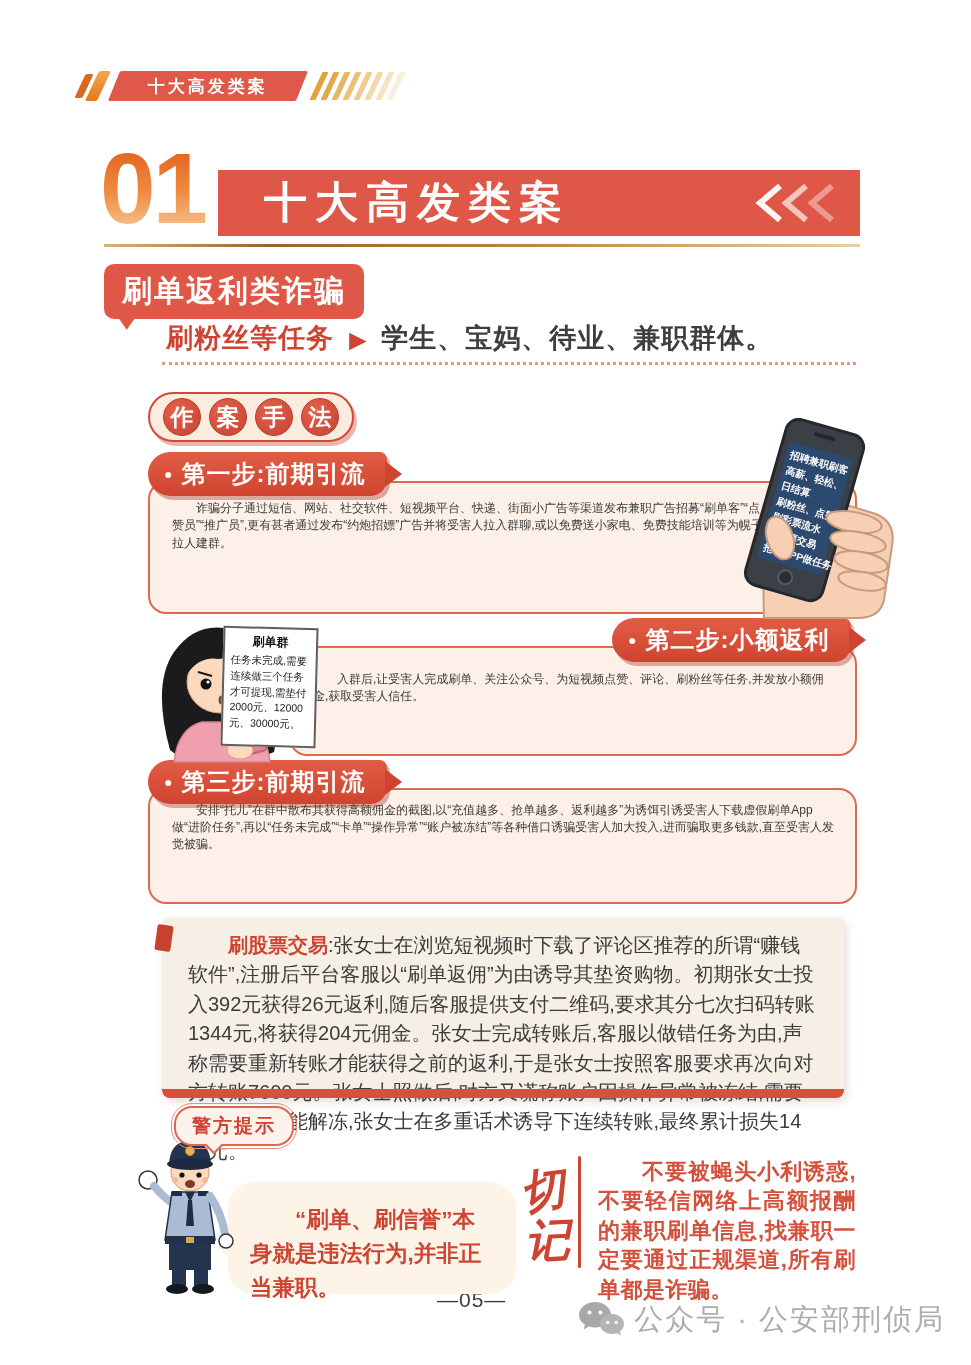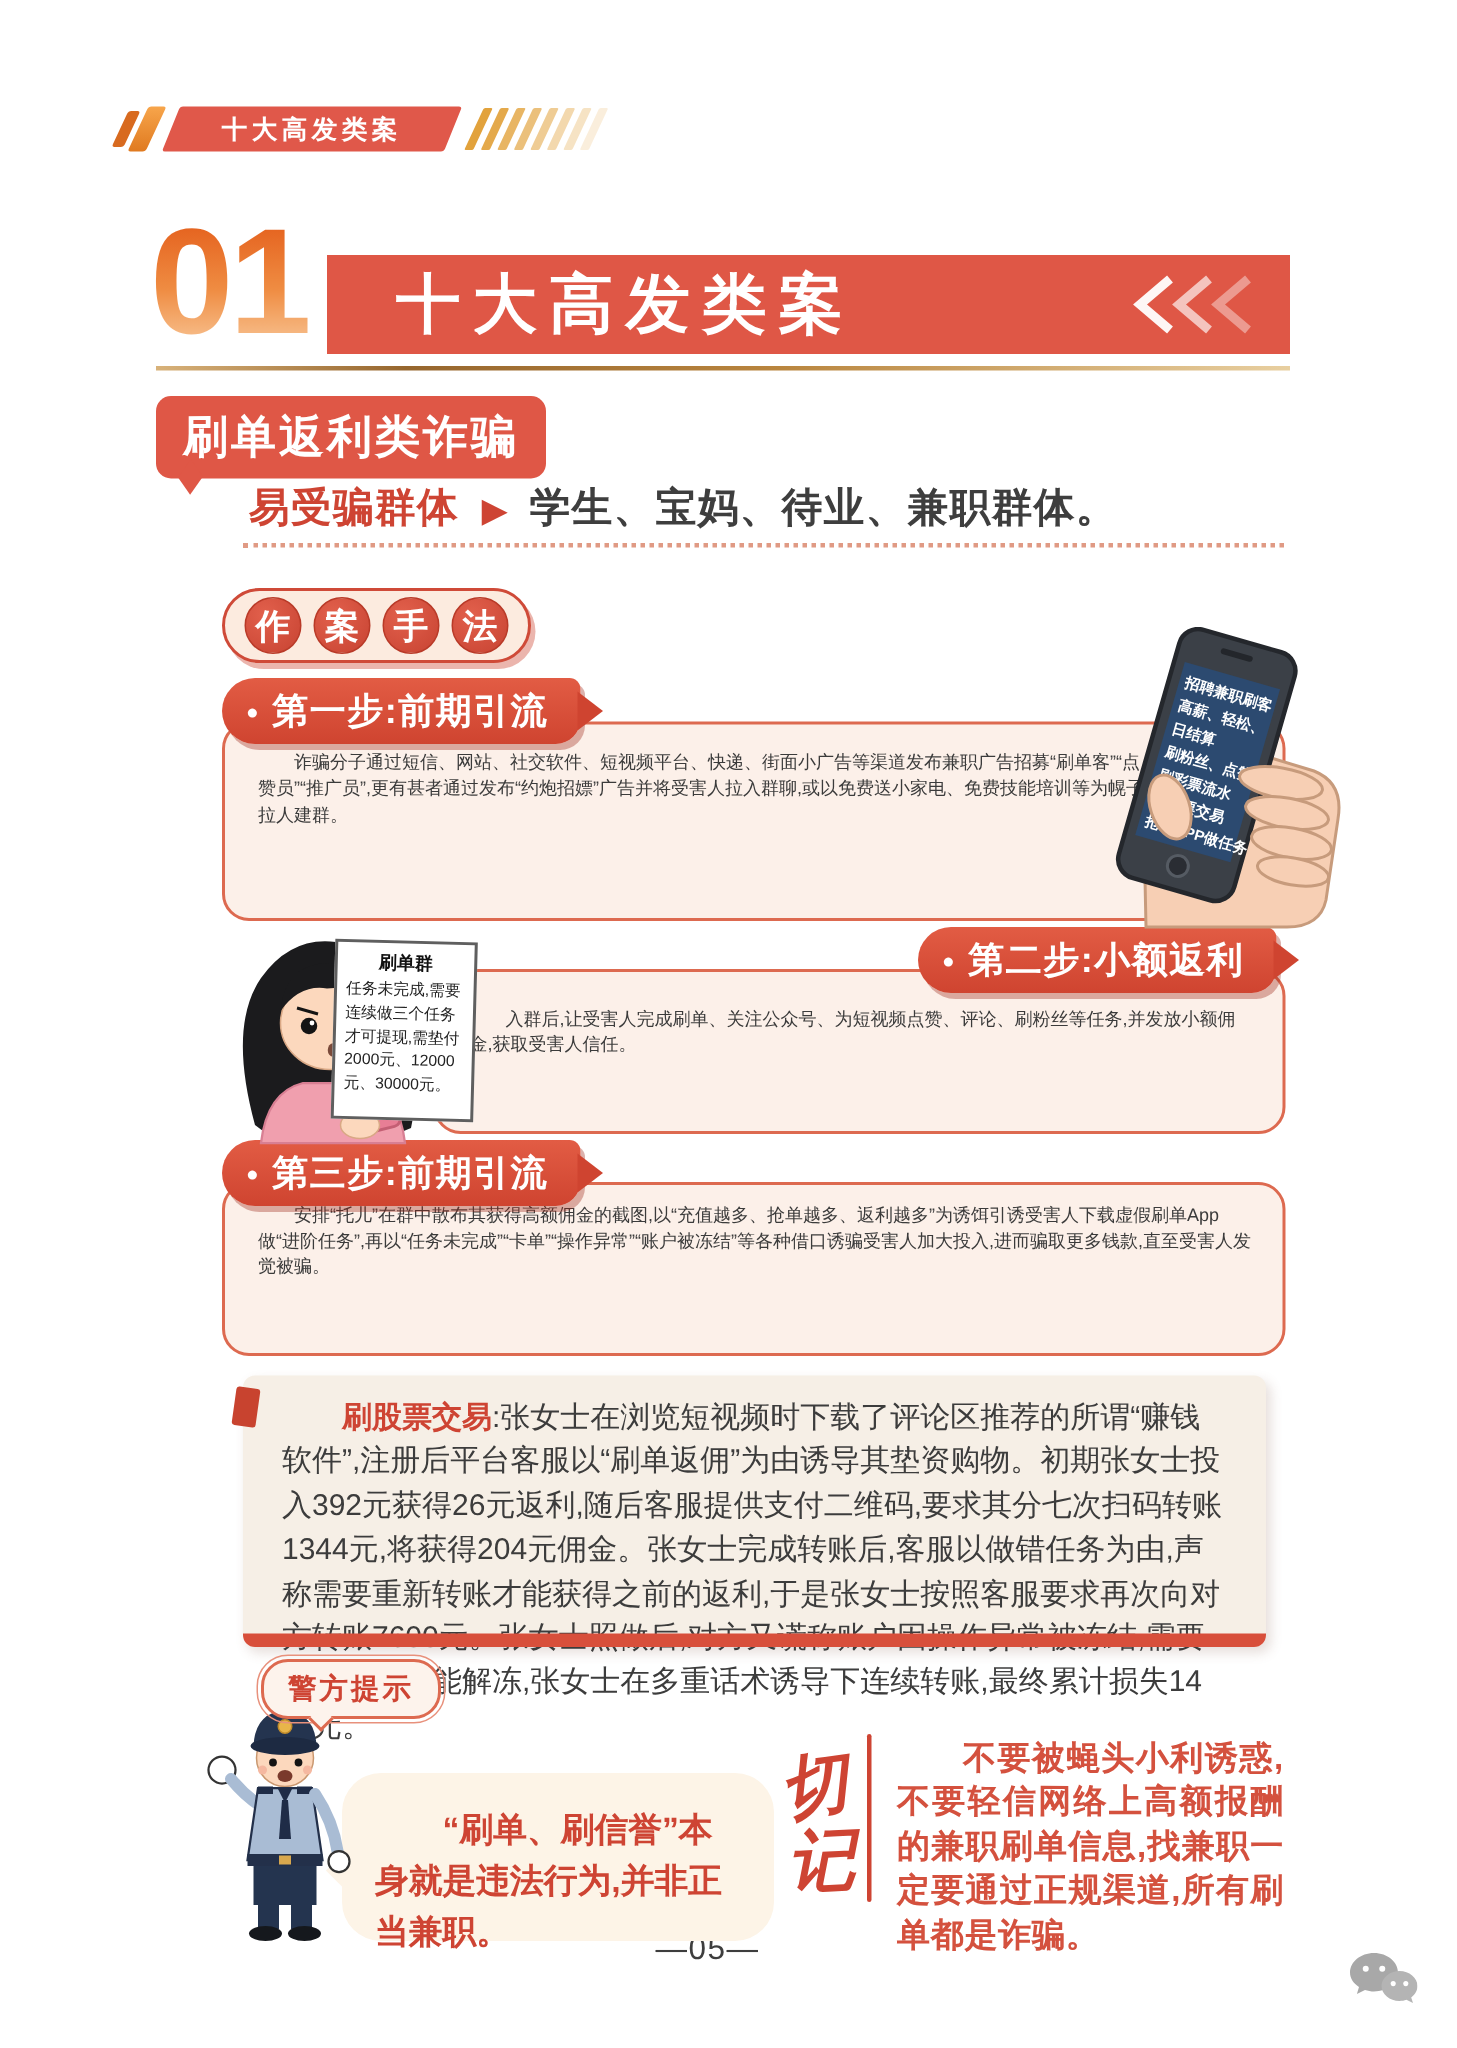--- a/index.html
+++ b/index.html
@@ -143,21 +143,21 @@
       <polyline points="80,4 60,21 80,38" fill="none" stroke="#ffffff" stroke-width="6" opacity="0.4"></polyline>
     </svg>
   </div>
   <div class="gold-line"></div>
 
   <div class="topic-badge">
     <span>刷单返利类诈骗</span>
     <i class="tail"></i>
   </div>
   <div class="victims">
-    <span class="lbl">易受骗群体</span>
+    <span class="lbl">刷粉丝等任务</span>
     <span class="arr">▶</span>
     <span class="val">学生、宝妈、待业、兼职群体。</span>
   </div>
   <div class="dotted"></div>
 
   <div class="method-pill">
     <span class="mchar">作</span>
     <span class="mchar">案</span>
     <span class="mchar">手</span>
     <span class="mchar">法</span>
@@ -289,15 +289,16 @@
   <div class="page-num">—05—</div>
   <div class="watermark">
     <svg width="46" height="40" viewBox="0 0 46 40">
       <path d="M17,2 C8,2 1,8 1,15 C1,19 3.4,22.4 7,24.6 L5.6,29.4 L11,26.6 C12.9,27.2 14.9,27.6 17,27.6 C26,27.6 33,21.8 33,15 C33,8 26,2 17,2 Z" fill="#a8a8a8"></path>
       <circle cx="11.5" cy="12.5" r="2" fill="#ffffff"></circle>
       <circle cx="22.5" cy="12.5" r="2" fill="#ffffff"></circle>
       <path d="M34,14 C27.5,14 22,18.5 22,24 C22,29.5 27.5,34 34,34 C35.6,34 37.2,33.7 38.6,33.2 L43,35.4 L41.8,31.6 C44.4,29.8 46,27 46,24 C46,18.5 40.5,14 34,14 Z" fill="#b4b4b4"></path>
       <circle cx="29.8" cy="22.4" r="1.7" fill="#ffffff"></circle>
       <circle cx="38.2" cy="22.4" r="1.7" fill="#ffffff"></circle>
     </svg>
+    <span>公众号 · 公安部刑侦局</span>
   </div>
 
 </div>
 
 </body></html>

